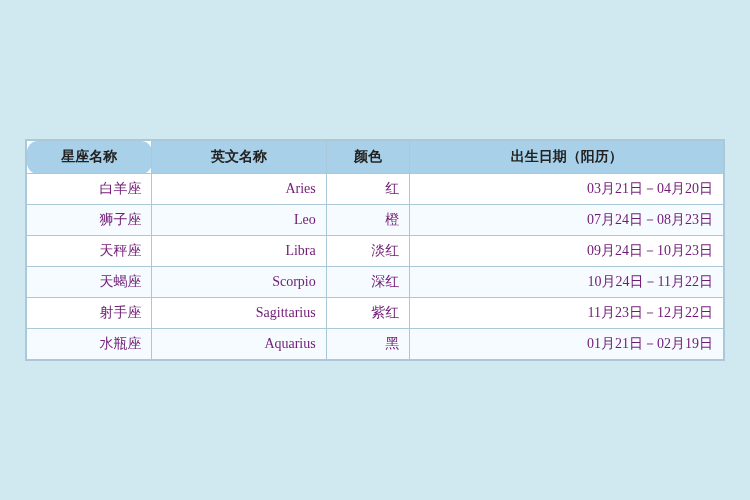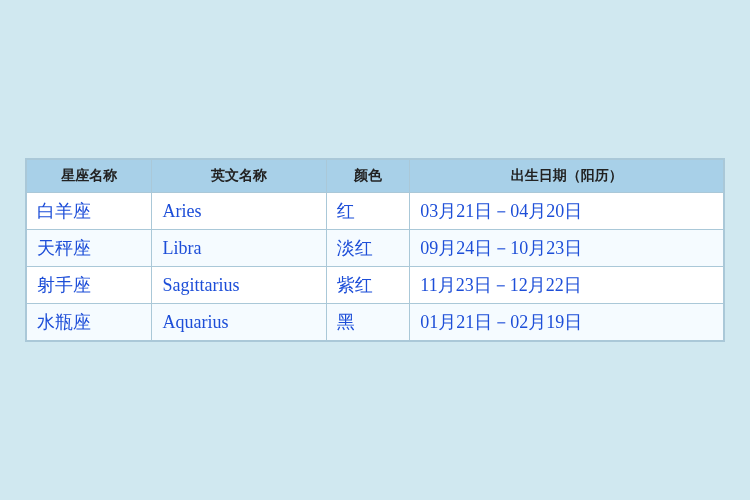--- a/index.html
+++ b/index.html
@@ -47,26 +47,26 @@
       background-color: #ffffff;
     }
 
     tbody tr:nth-child(even) {
       background-color: #f5fbff;
     }
 
     tbody td {
       border: 1px solid #aac8d8;
       padding: 6px 10px;
-      text-align: left;
-      color: #1d4ed8;
-      font-size: 18px;
+      text-align: right;
+      color: #701a75;
+      font-size: 14px;
     }
 
-    .col-chinese { width: 18%; }
+    .col-chinese { width: 18%; border-radius: 11px; }
     .col-english { width: 25%; margin-top: 20px; }
     .col-color   { width: 12%; }
     .col-date    { width: 45%; }
   </style>
 </head>
 <body>
 
 <div class="table-container">
   <table>
     <thead>
@@ -78,24 +78,36 @@
       </tr>
     </thead>
     <tbody id="table-body">
     <tr>
           <td>白羊座</td>
           <td>Aries</td>
           <td>红</td>
           <td>03月21日－04月20日</td>
         </tr>
         <tr>
+          <td>狮子座</td>
+          <td>Leo</td>
+          <td>橙</td>
+          <td>07月24日－08月23日</td>
+        </tr>
+        <tr>
           <td>天秤座</td>
           <td>Libra</td>
           <td>淡红</td>
           <td>09月24日－10月23日</td>
+        </tr>
+        <tr>
+          <td>天蝎座</td>
+          <td>Scorpio</td>
+          <td>深红</td>
+          <td>10月24日－11月22日</td>
         </tr>
         <tr>
           <td>射手座</td>
           <td>Sagittarius</td>
           <td>紫红</td>
           <td>11月23日－12月22日</td>
         </tr>
         <tr>
           <td>水瓶座</td>
           <td>Aquarius</td>

